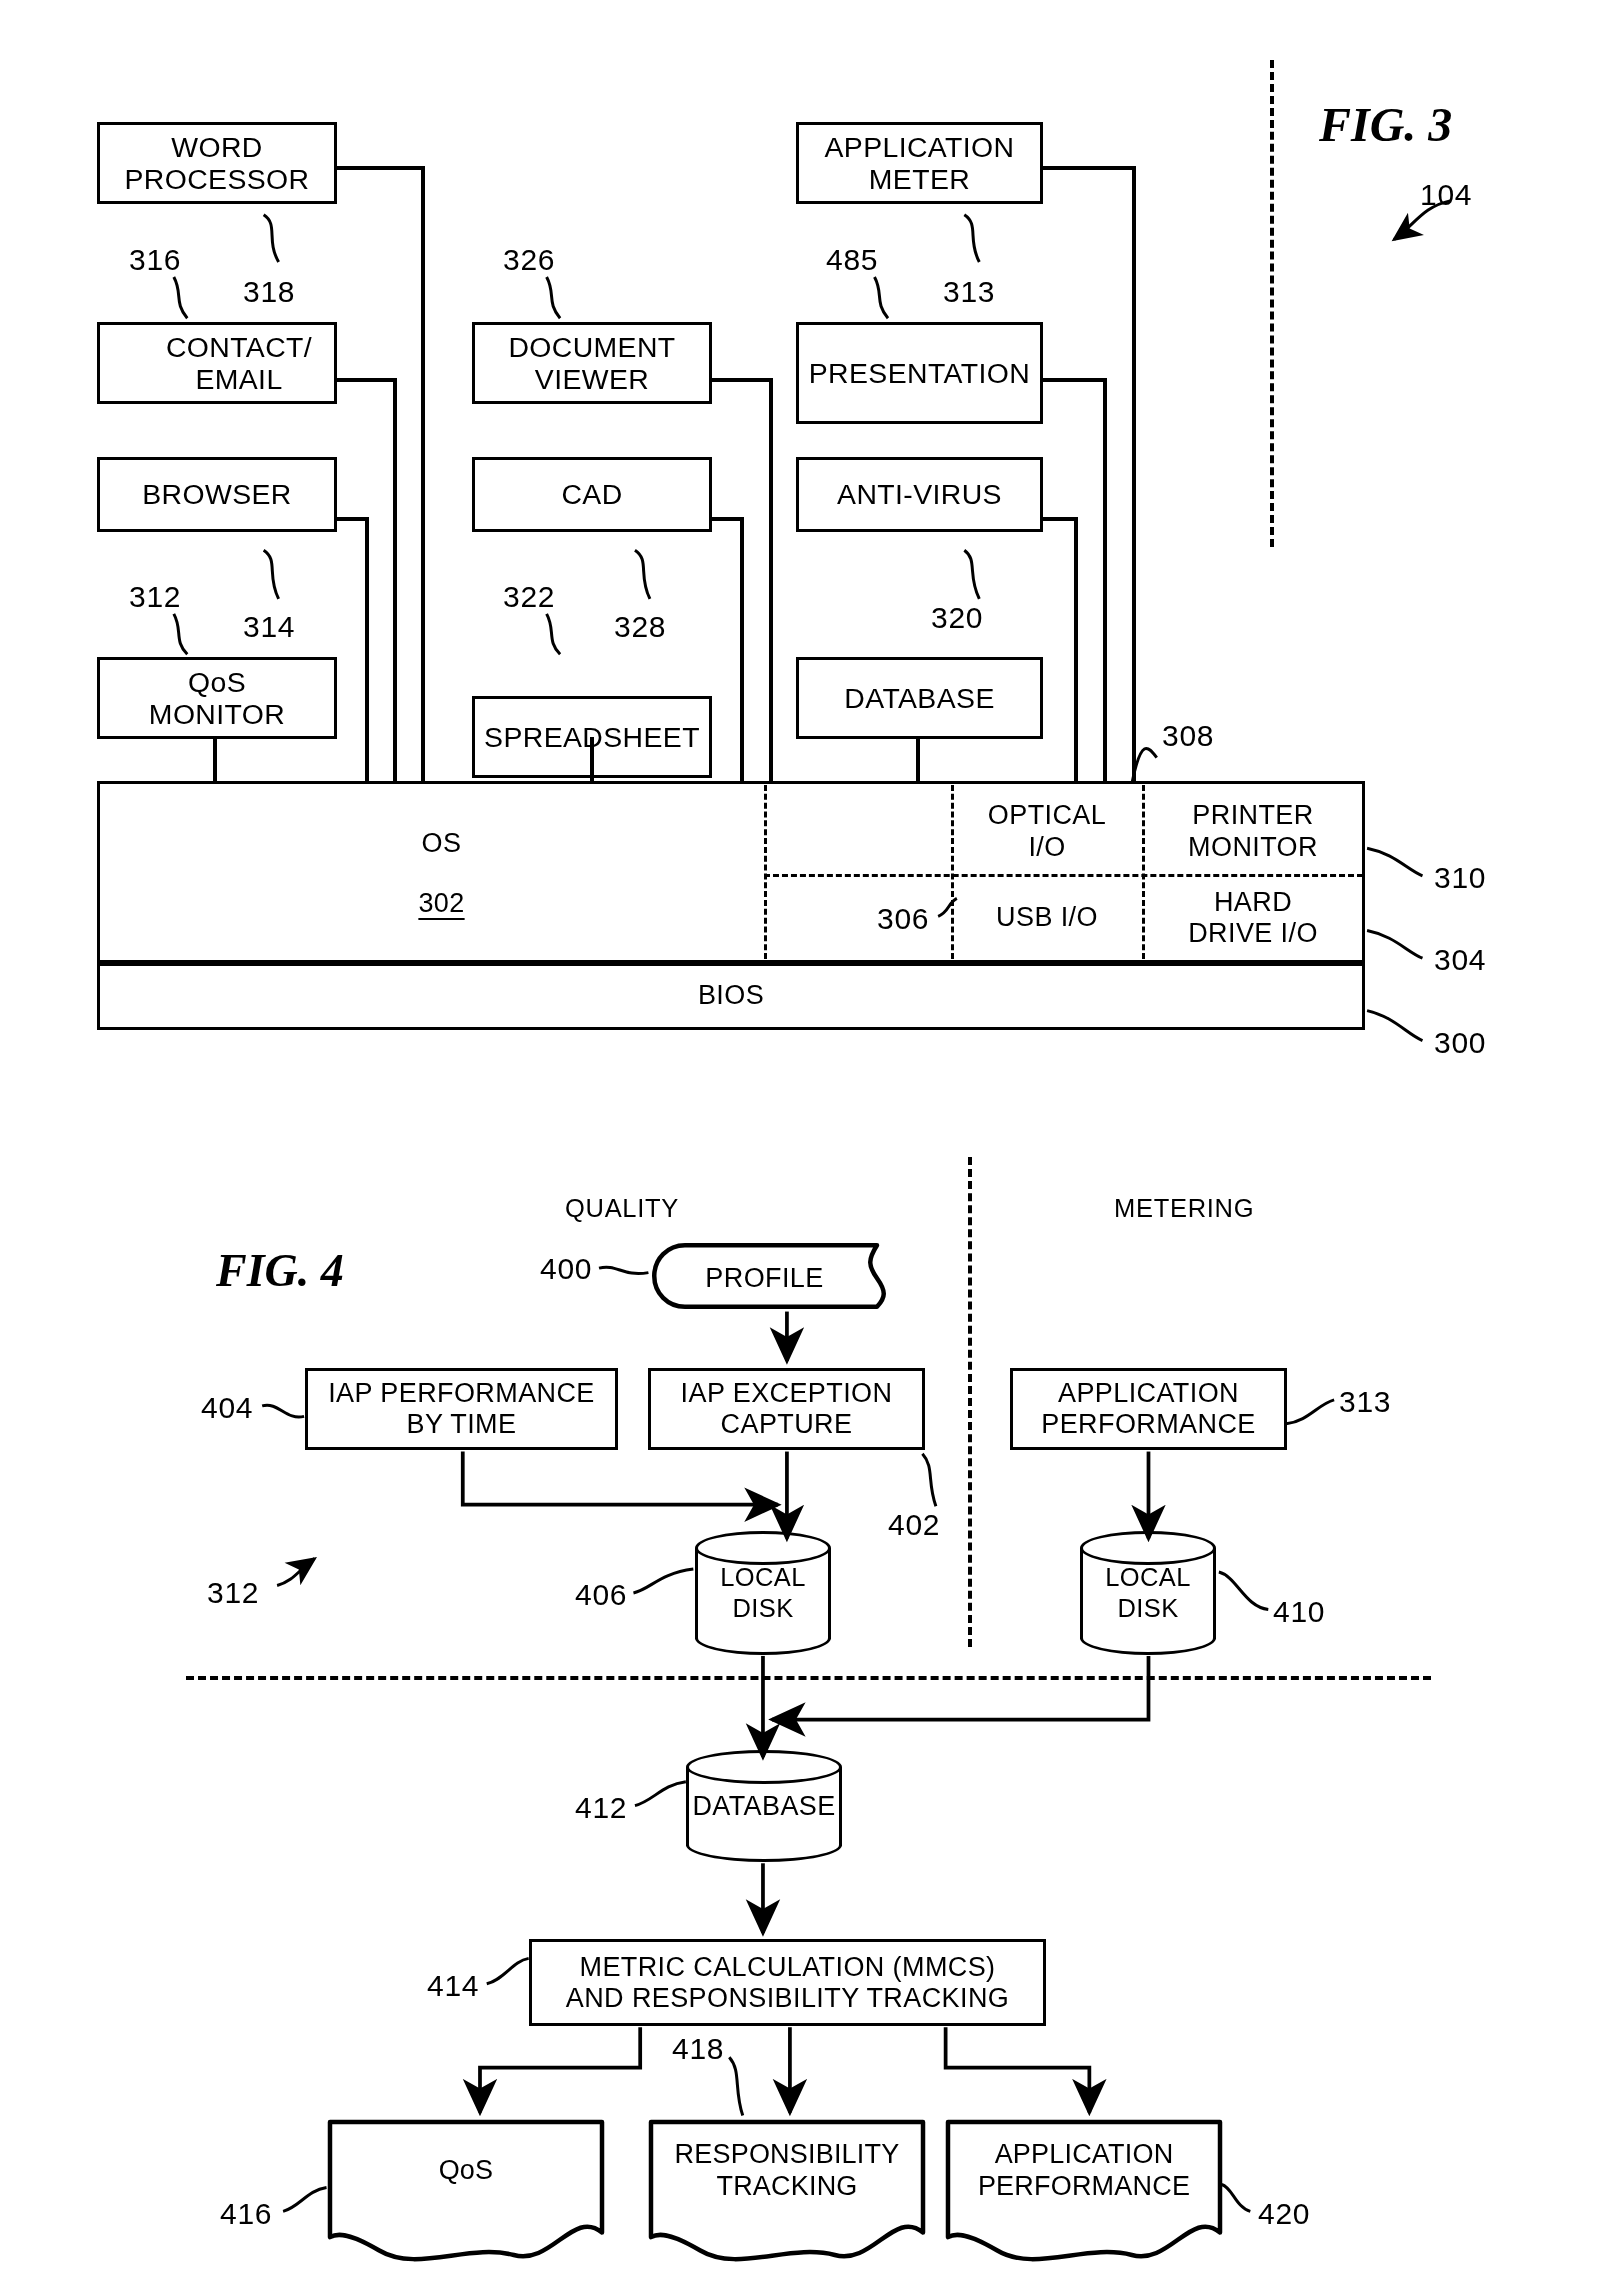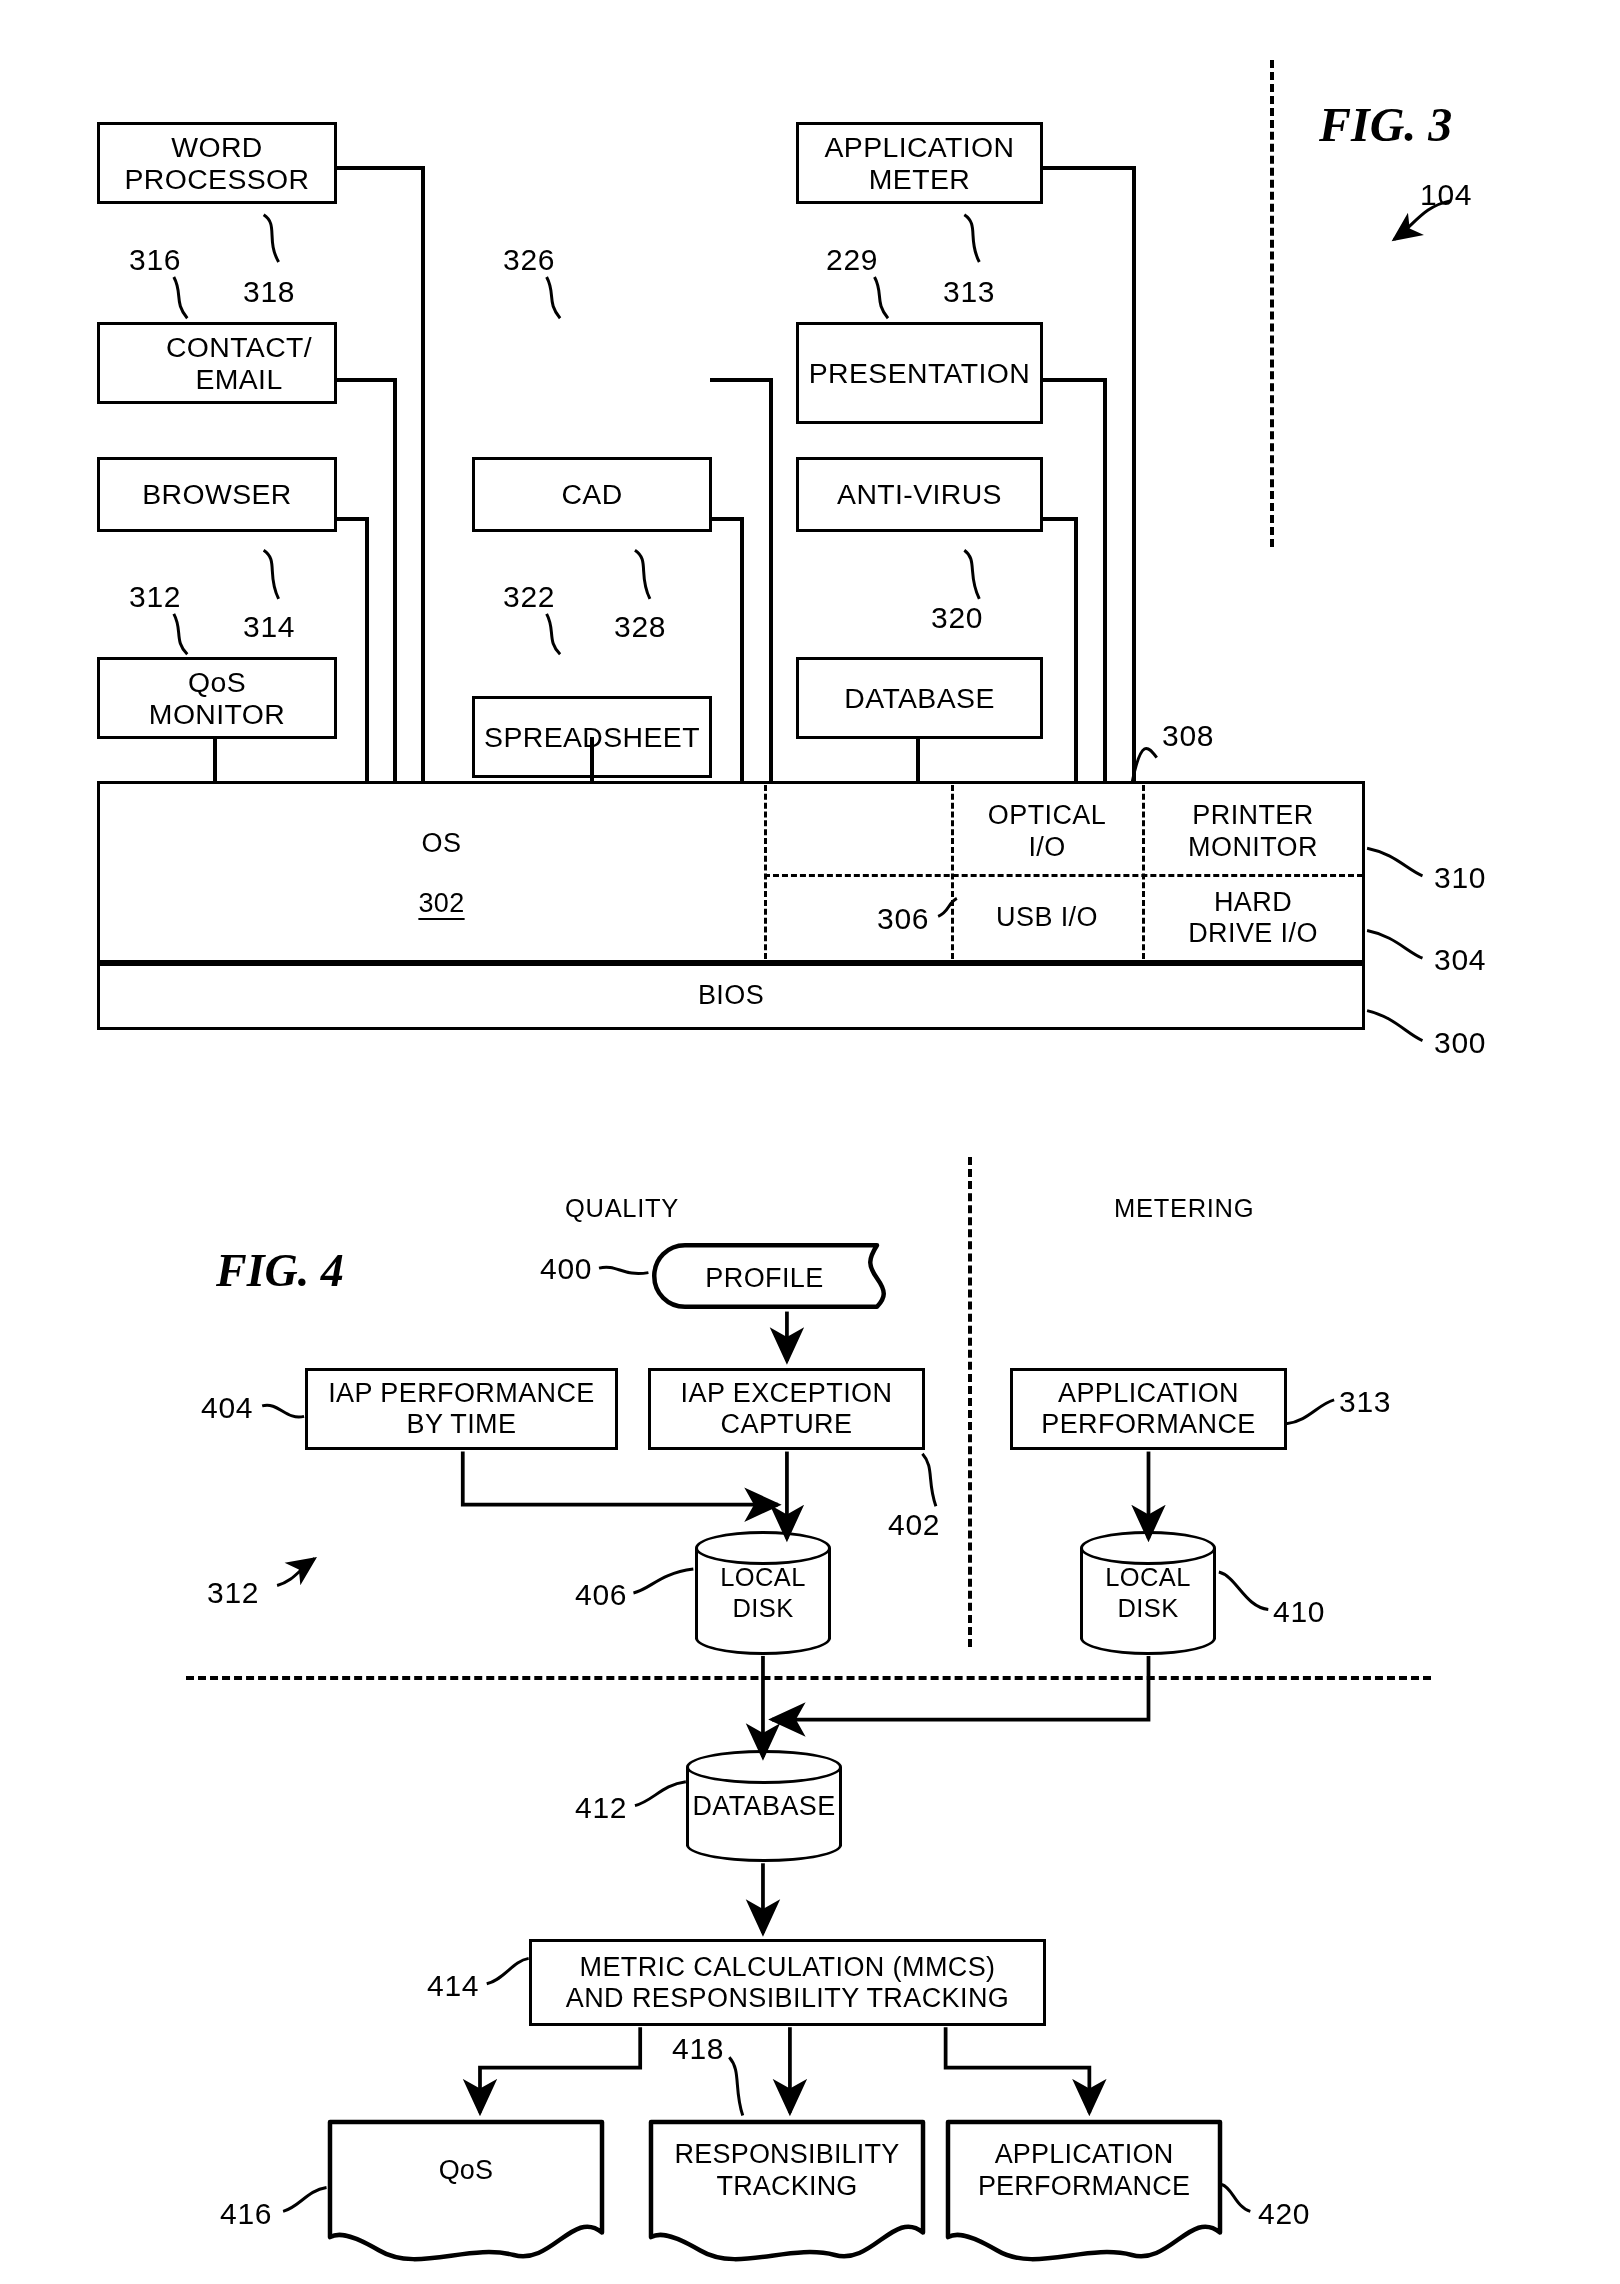--- a/index.html
+++ b/index.html
@@ -80,20 +80,26 @@
     <span>BROWSER</span>
   </div>
 
   <div class="box" style="left:97px;top:657px;width:240px;height:82px;font-size:28.4px;">
     <span>
         <span>QoS</span>
         <span>MONITOR</span>
       </span>
   </div>
 
+  <div class="box" style="left:472px;top:322px;width:240px;height:82px;font-size:28.4px;">
+    <span>
+        <span>DOCUMENT</span>
+        <span>VIEWER</span>
+      </span>
+  </div>
 
   <div class="box" style="left:472px;top:457px;width:240px;height:75px;font-size:28.4px;">
     <span>CAD</span>
   </div>
 
   <div class="box" style="left:472px;top:696px;width:240px;height:82px;font-size:28.4px;">
     <span>SPREADSHEET</span>
   </div>
 
   <div class="box" style="left:796px;top:122px;width:247px;height:82px;font-size:28.4px;">
@@ -174,21 +180,21 @@
   <div class="osbar" style="left:97px;top:963px;width:1268px;height:67px;"></div>
   <div class="cell" style="left:97px;top:979px;width:1268px;height:34px;">BIOS</div>
 
   <div class="ref" style="left:129px;top:243px;">316</div>
   <div class="ref" style="left:243px;top:275px;">318</div>
   <div class="ref" style="left:129px;top:580px;">312</div>
   <div class="ref" style="left:243px;top:610px;">314</div>
   <div class="ref" style="left:503px;top:243px;">326</div>
   <div class="ref" style="left:503px;top:580px;">322</div>
   <div class="ref" style="left:614px;top:610px;">328</div>
-  <div class="ref" style="left:826px;top:243px;">229</div>
+  <div class="ref" style="left:826px;top:243px;">485</div>
   <div class="ref" style="left:943px;top:275px;">313</div>
   <div class="ref" style="left:931px;top:601px;text-align:center;">320</div>
   <div class="ref" style="left:1162px;top:719px;">308</div>
   <div class="ref" style="left:877px;top:902px;">306</div>
   <div class="ref" style="left:1434px;top:861px;">310</div>
   <div class="ref" style="left:1434px;top:943px;">304</div>
   <div class="ref" style="left:1434px;top:1026px;">300</div>
 
   <div class="vdash" style="left:968px;top:1157px;height:490px;"></div>
 

